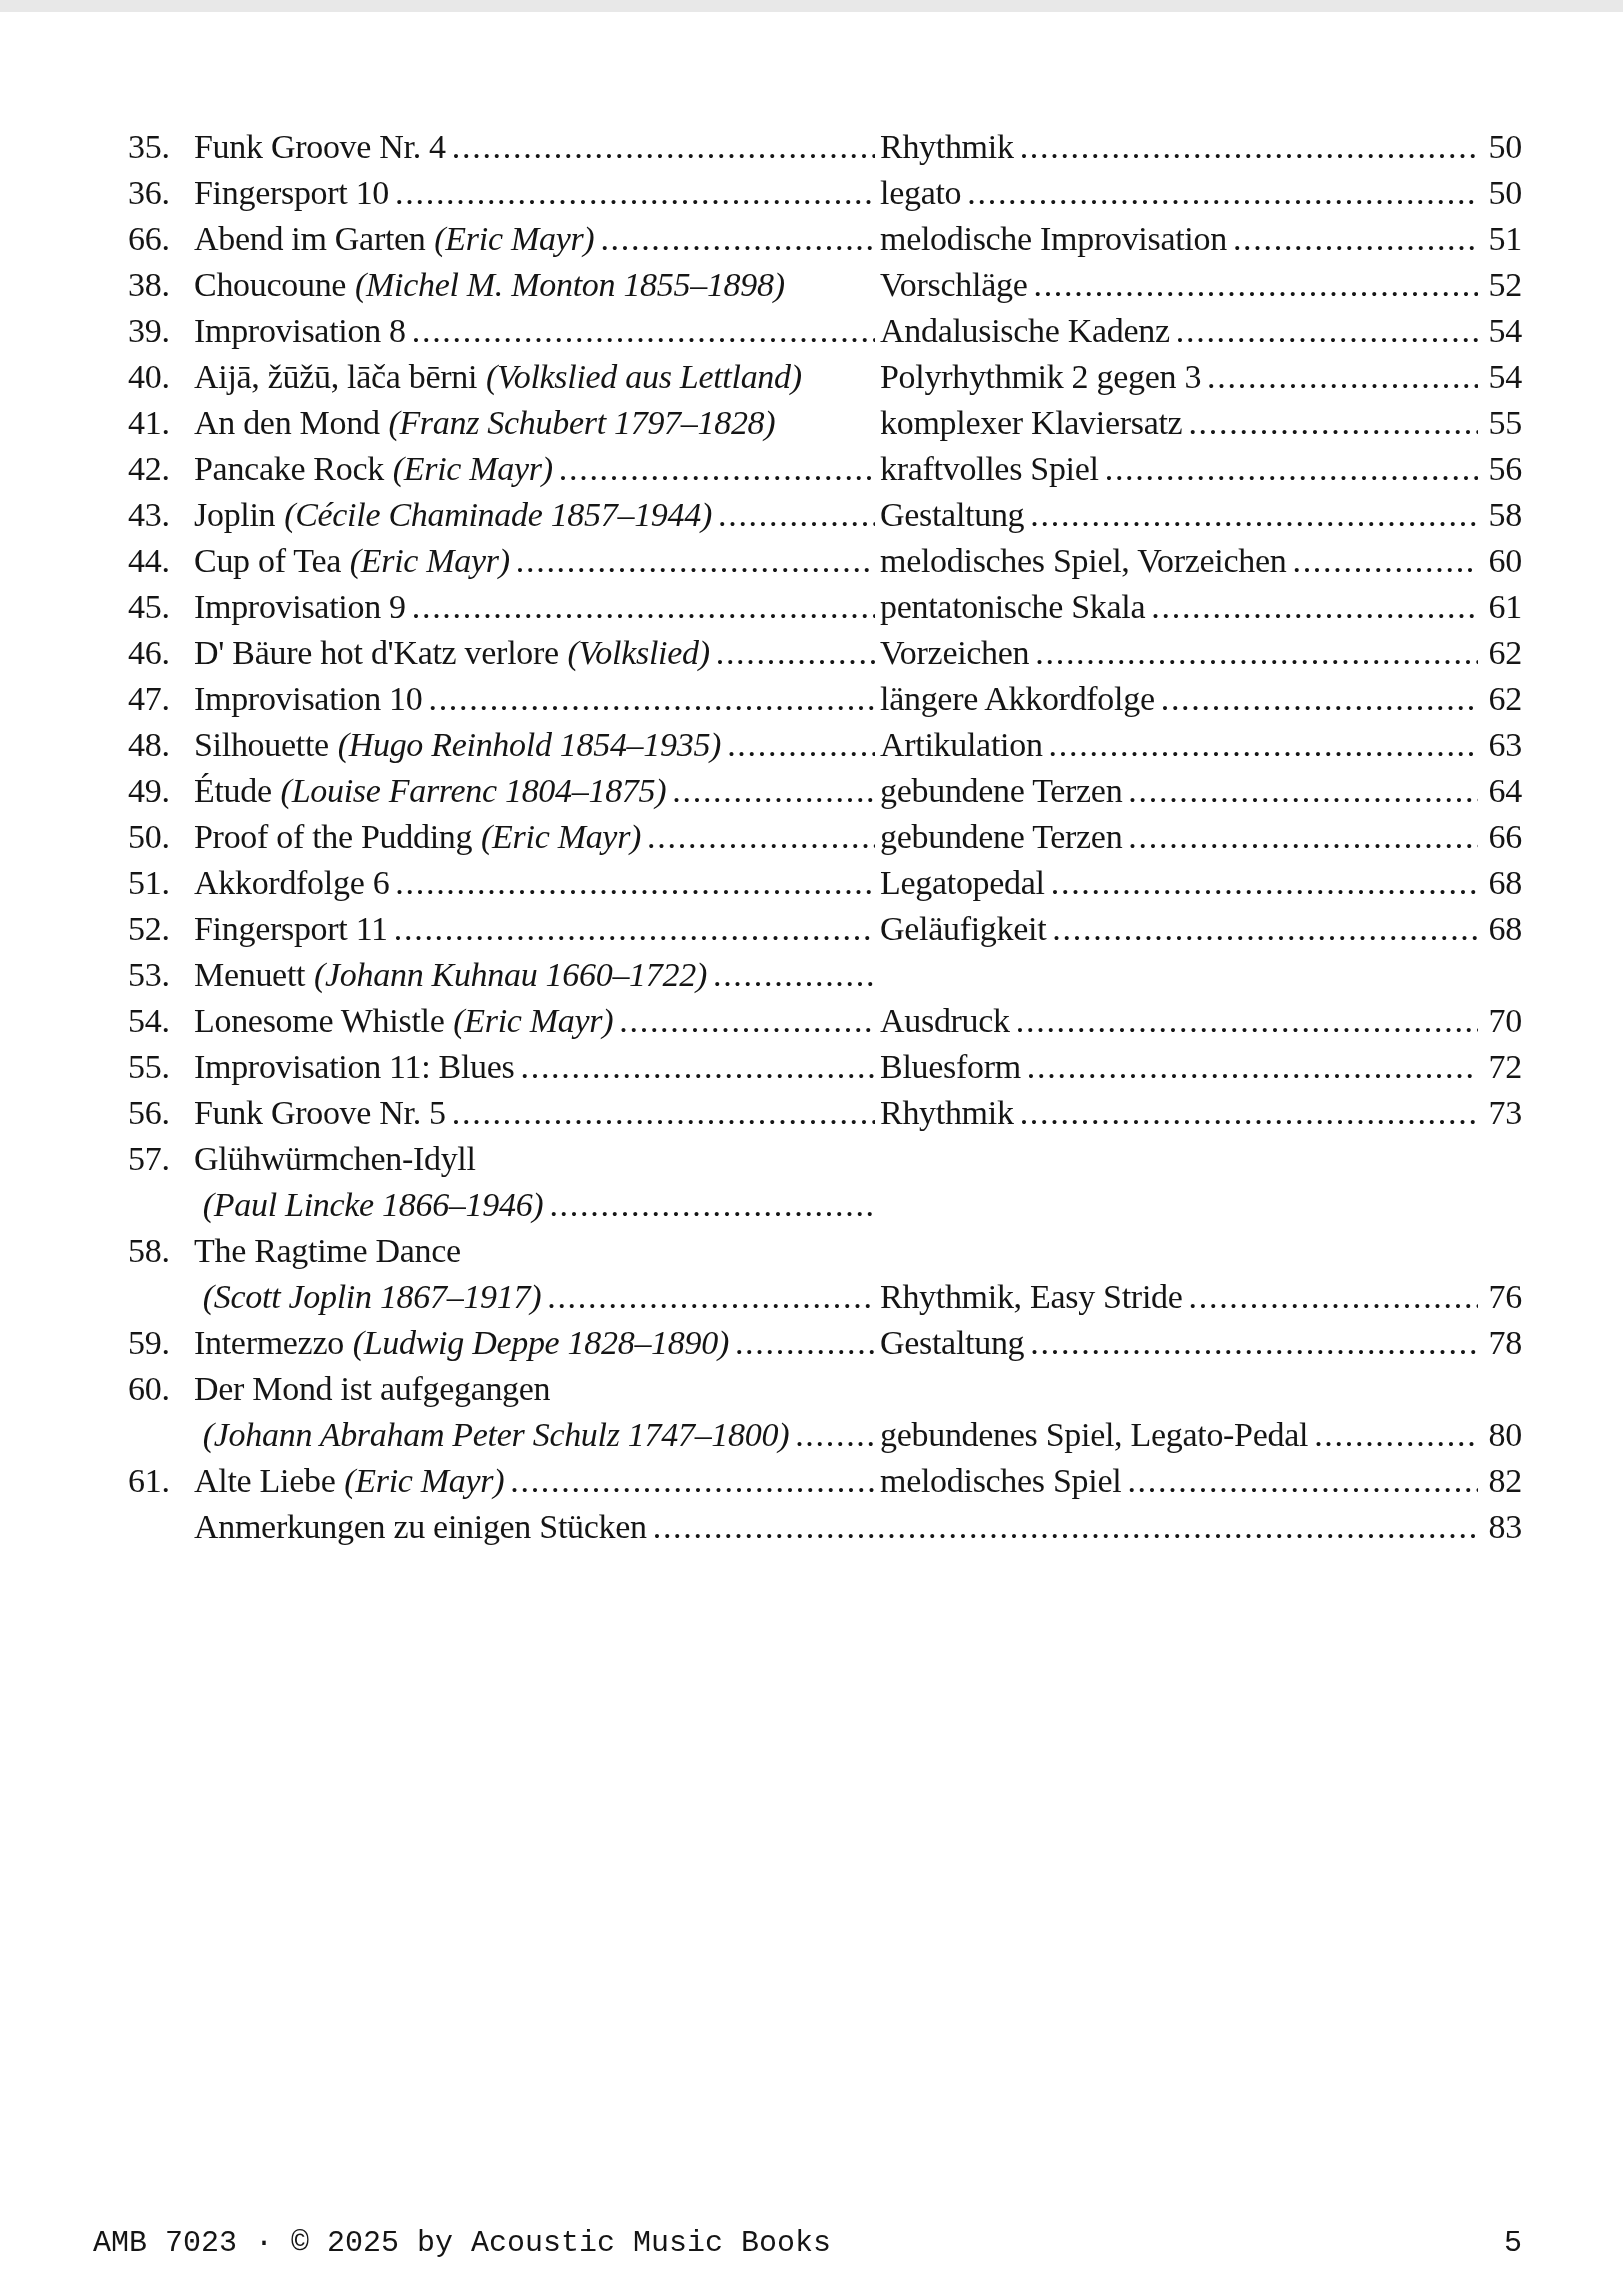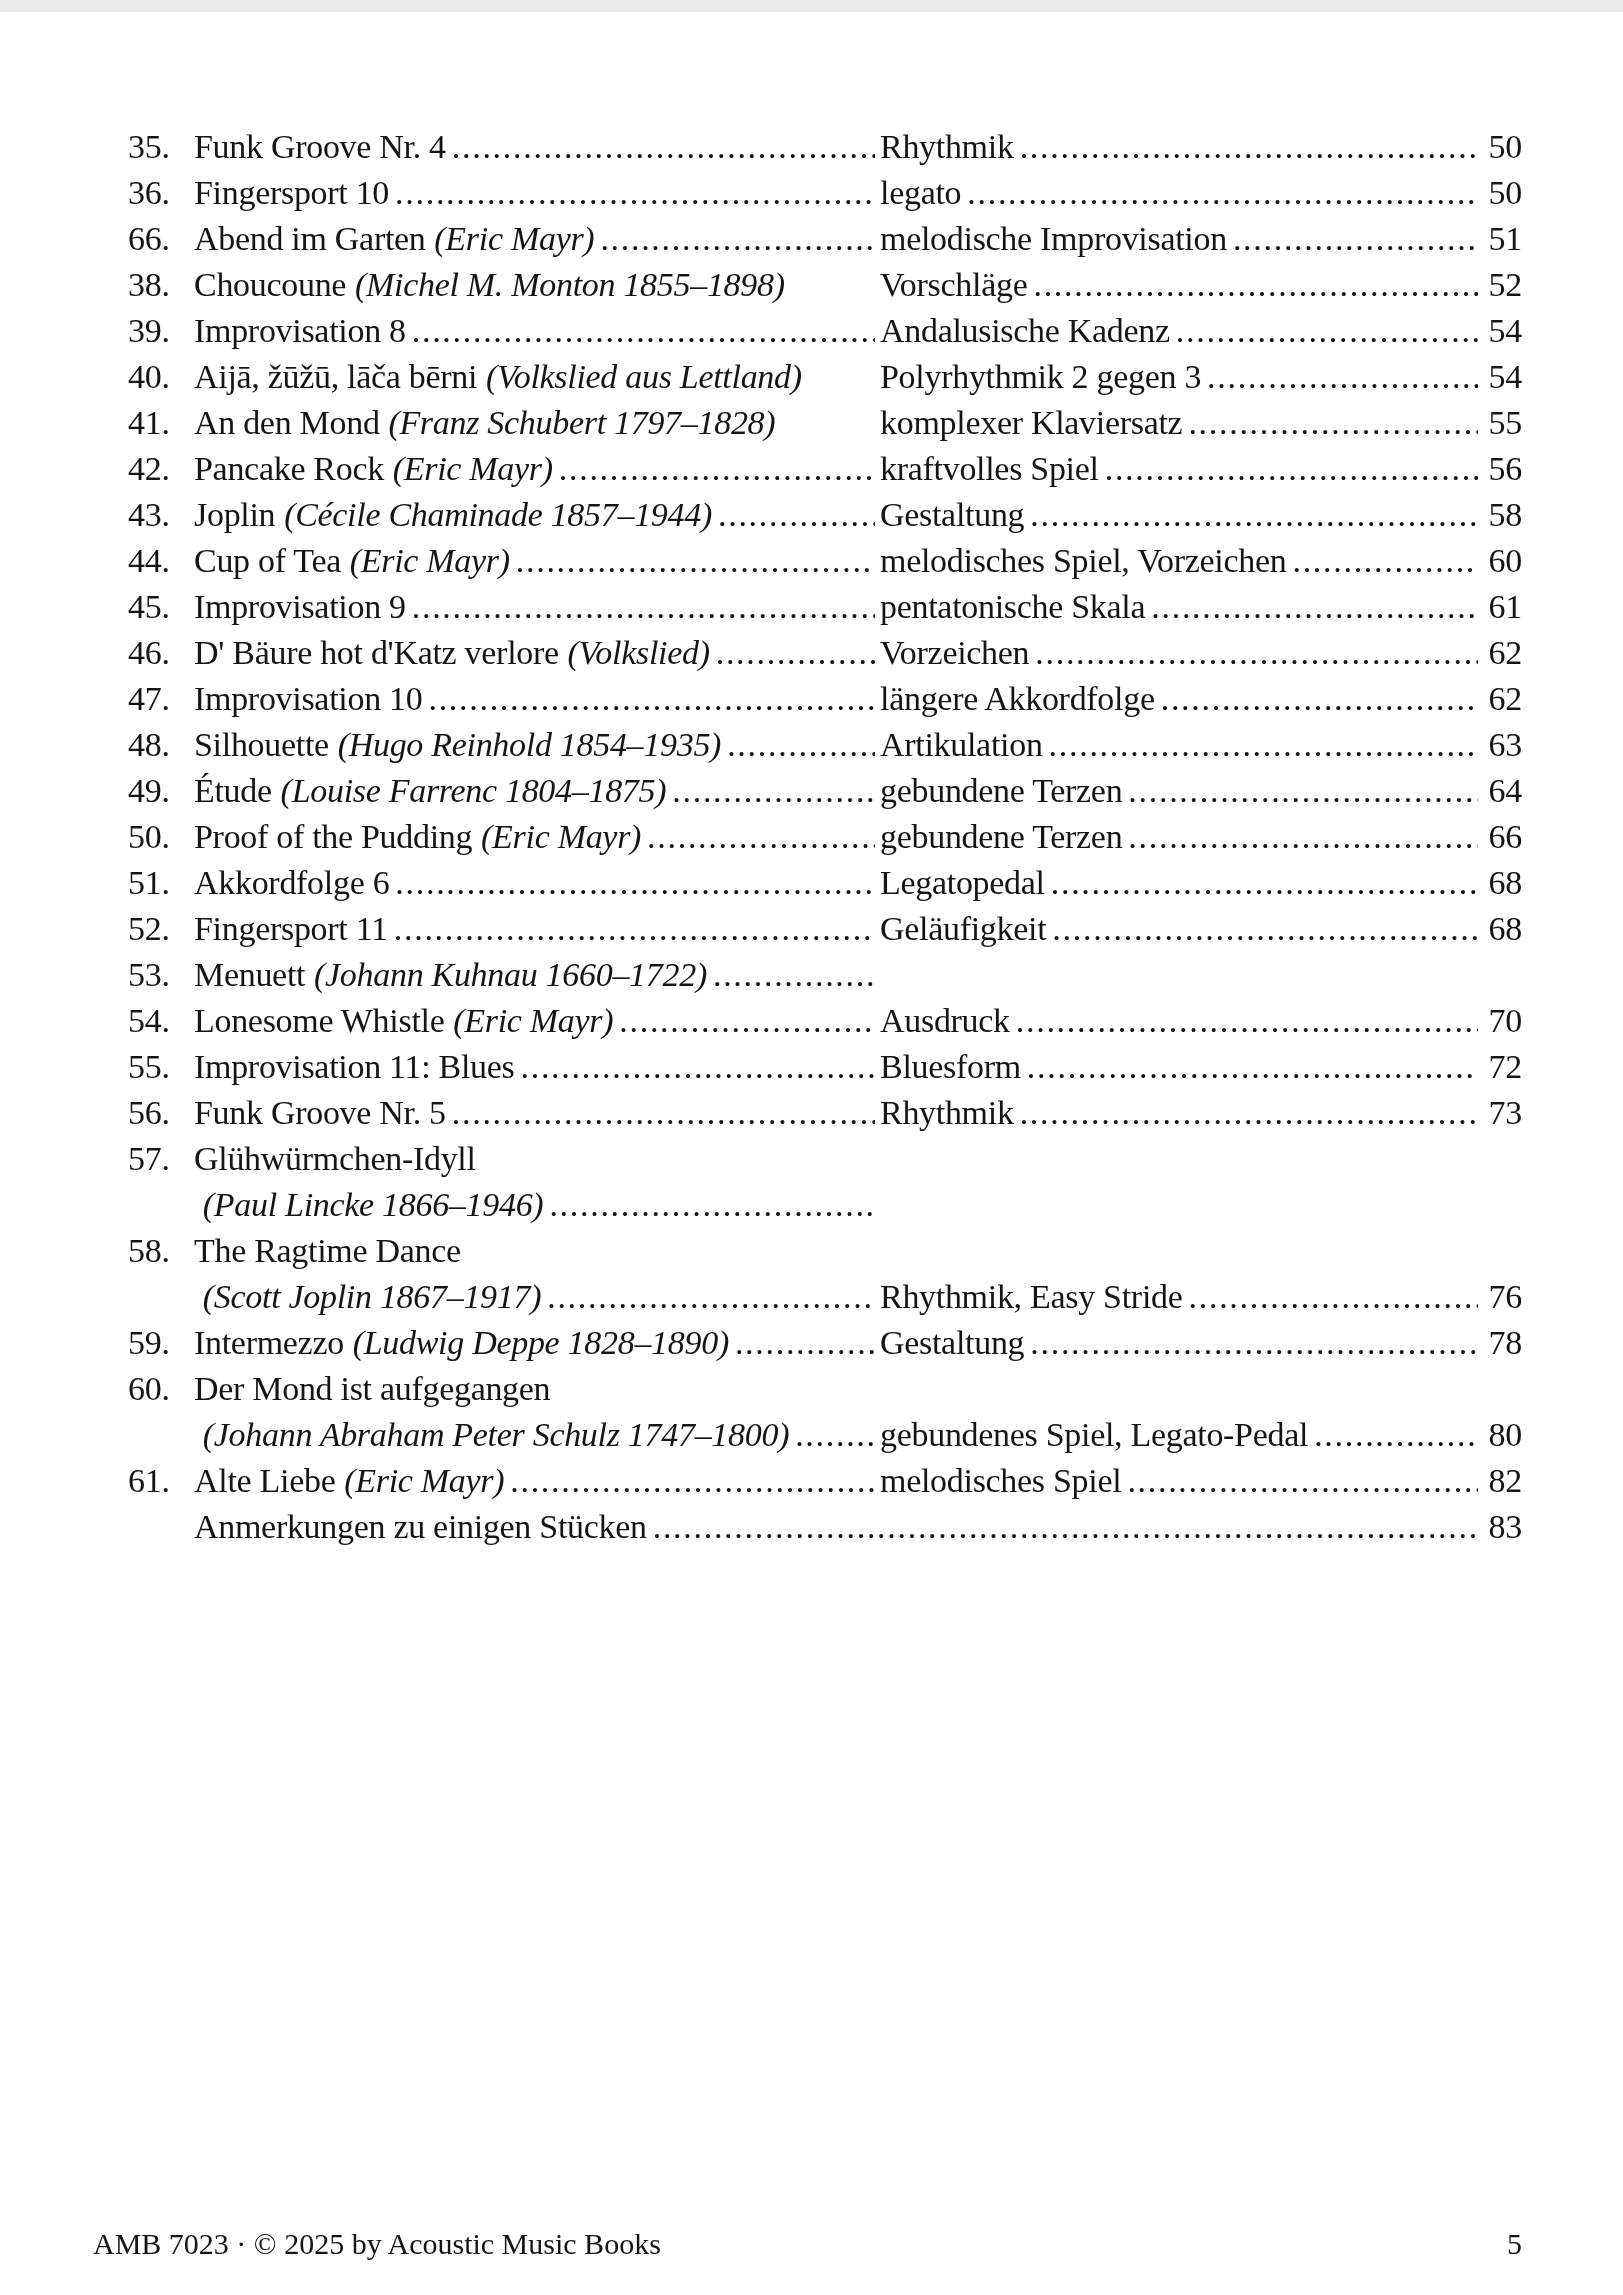--- a/index.html
+++ b/index.html
@@ -68,20 +68,21 @@
   .footer {
     position: absolute;
     left: 93px;
     top: 2210px;
     width: 1429px; 
     display: flex;
     justify-content: space-between;
     align-items: baseline;
     font-size: 30px;
     line-height: 43px;
+    font-family: Liberation Mono, monospace;
   }
 </style>
 </head>
 <body>
 
 <div class="page">
   <main class="toc">
       <div class="line">
         <span class="num">35.</span>
         <span class="left">

